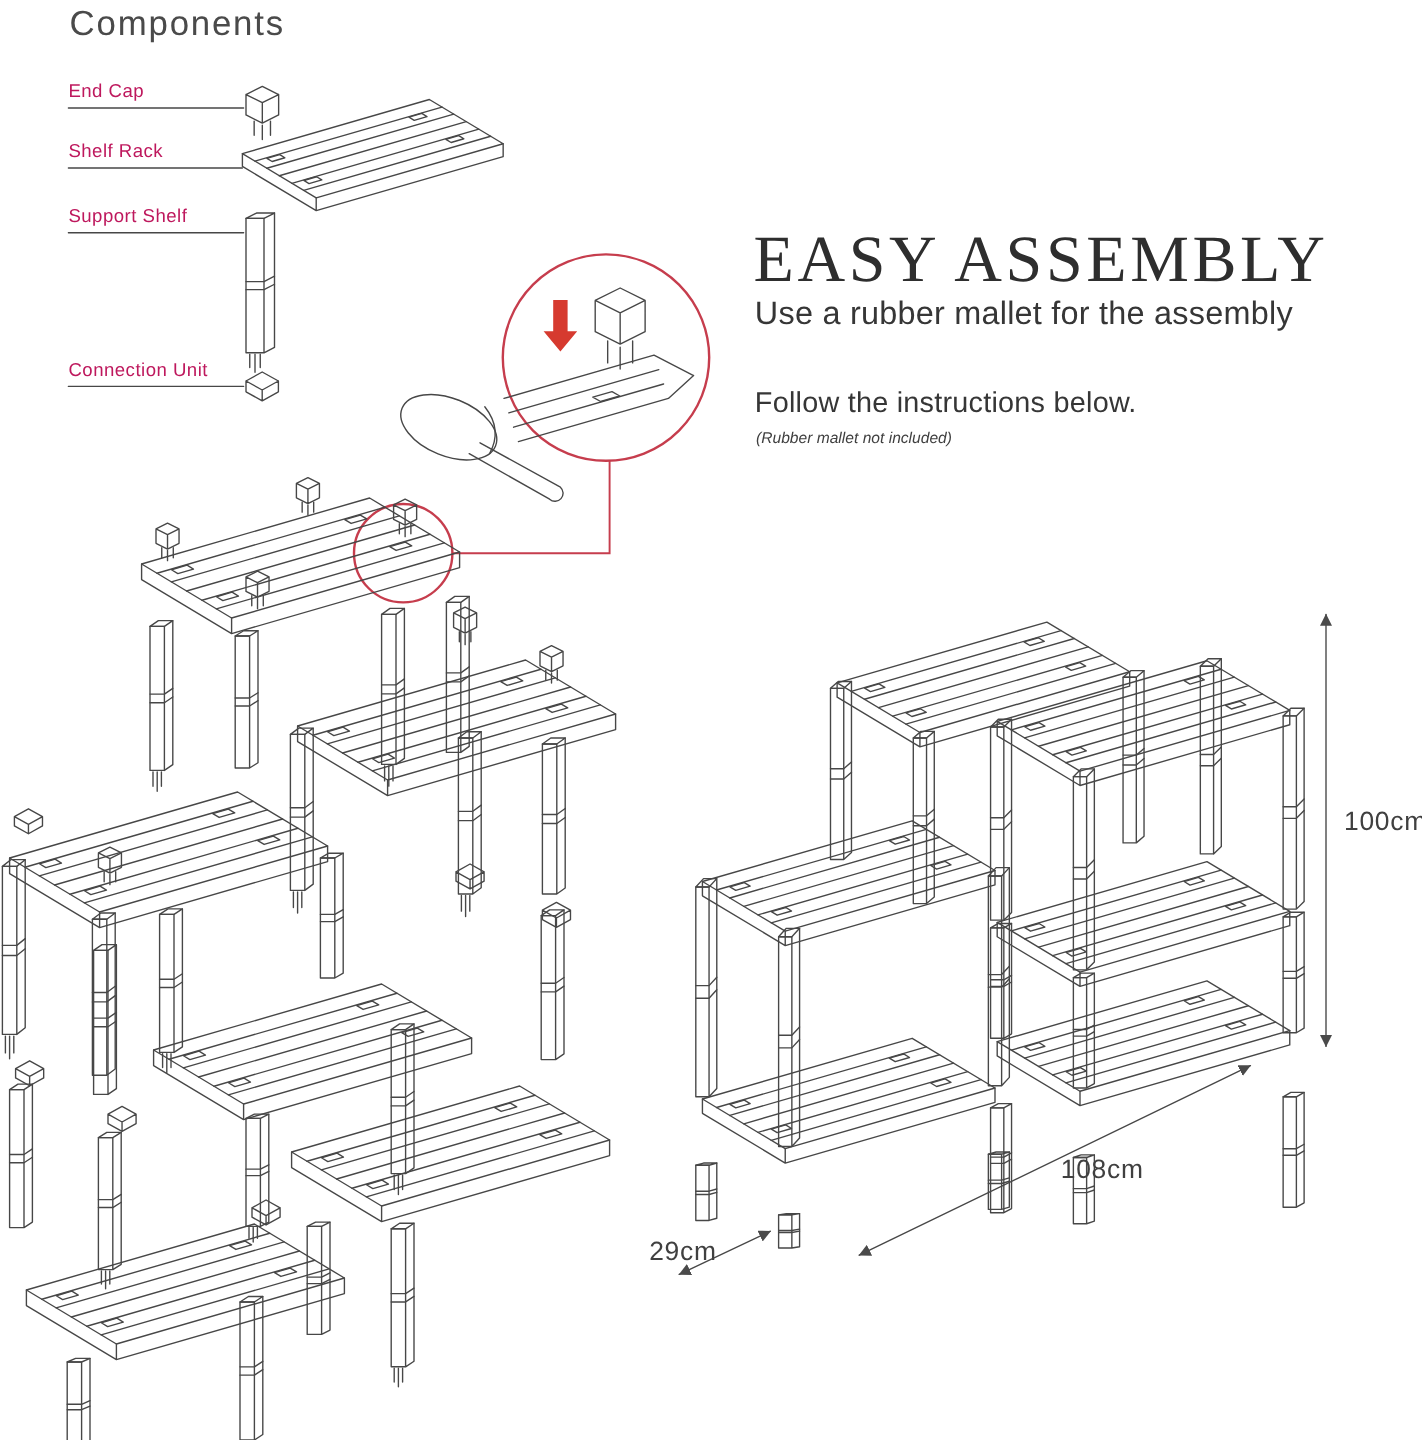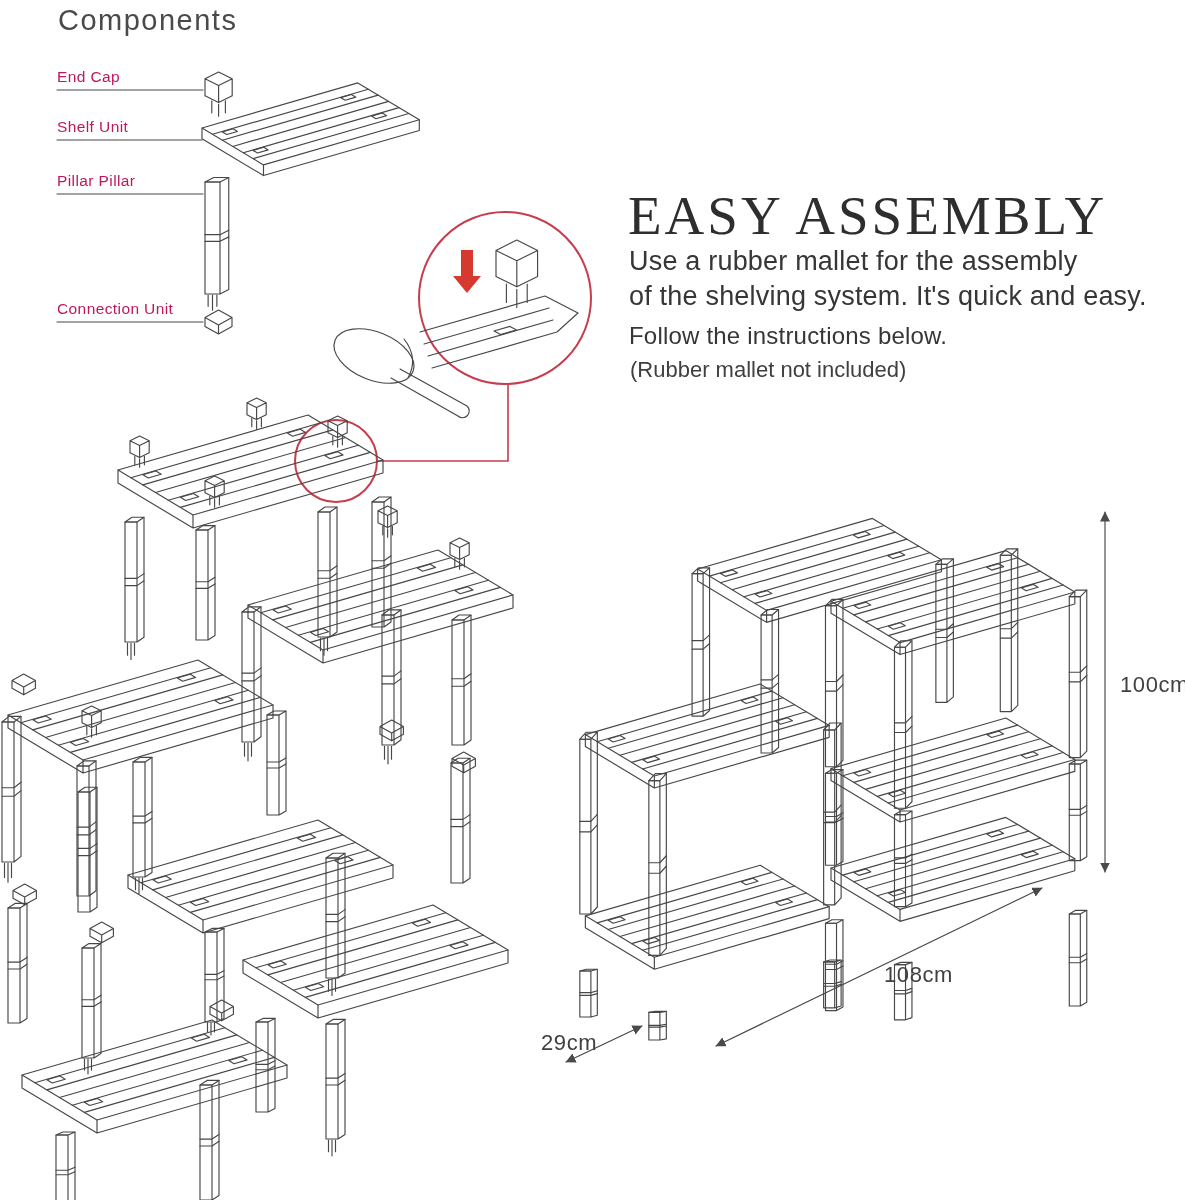--- a/index.html
+++ b/index.html
@@ -7,21 +7,21 @@
     position:relative;width:1185px;height:1200px;background:#ffffff;
     overflow:hidden;font-family:"Liberation Sans",sans-serif;color:#3d3d3d;
   }
   .art{position:absolute;left:0;top:0;z-index:1;}
   .t{position:absolute;z-index:2;white-space:nowrap;}
   .title{font-size:29px;letter-spacing:1.5px;color:#4a4a4a;font-weight:400;}
   .complabel{font-size:15.5px;letter-spacing:.4px;color:#be185d;}
   .easy{font-size:55px;letter-spacing:3px;color:#2e2e2e;font-weight:400;font-family:Liberation Serif, serif;}
   .body{font-size:27px;letter-spacing:.2px;line-height:35px;color:#363636;}
   .follow{font-size:24px;letter-spacing:.2px;color:#363636;}
-  .note{font-size:22px;color:#3f3f3f;text-align:right;}
+  .note{font-size:13px;font-style:italic;color:#3f3f3f;text-align:right;}
   .dim{font-size:22px;letter-spacing:.6px;color:#404040;}
   svg .ln{stroke:#474747;fill:none;stroke-width:1.15;stroke-linejoin:round;stroke-linecap:round;}
   svg .rd{stroke:#c63d4d;fill:none;stroke-width:2;}
   svg .rdthin{stroke:#c63d4d;fill:none;stroke-width:1.6;}
   svg .rdf{fill:#d63a2f;stroke:none;}
   svg path,svg circle,svg ellipse{vector-effect:non-scaling-stroke;}
 </style>
 </head>
 <body>
 
@@ -185,29 +185,28 @@
       <path class="ln" d="M716,1046 L1042,888" marker-start="url(#ah)" marker-end="url(#ah)"></path>
     </g>
     <g>
       <path class="ln" d="M566,1062 L642,1026" marker-start="url(#ah)" marker-end="url(#ah)"></path>
     </g>
   </svg>
 
   <div class="t title" style="left:58px;top:4px">Components</div>
 
   <div class="t complabel" style="left:57px;top:68px">End Cap</div>
-  <div class="t complabel" style="left:57px;top:118px">Shelf Unit</div>
-  <div class="t complabel" style="left:57px;top:172px">Pillar Pillar</div>
+  <div class="t complabel" style="left:57px;top:118px">Shelf Rack</div>
+  <div class="t complabel" style="left:57px;top:172px">Support Shelf</div>
   <div class="t complabel" style="left:57px;top:300px">Connection Unit</div>
 
   <div class="t easy" style="left:628px;top:184px">EASY ASSEMBLY</div>
 
   <div class="t body" style="left:629px;top:244px">
     <div>Use a rubber mallet for the assembly</div>
-    <div>of the shelving system. It's quick and easy.</div>
   </div>
 
   <div class="t follow" style="left:629px;top:322px">Follow the instructions below.</div>
 
   <div class="t note" style="left:630px;top:357px">(Rubber mallet not included)</div>
 
   <div class="t dim" style="left:1120px;top:672px">100cm</div>
   <div class="t dim" style="left:884px;top:962px">108cm</div>
   <div class="t dim" style="left:541px;top:1030px">29cm</div>
 

